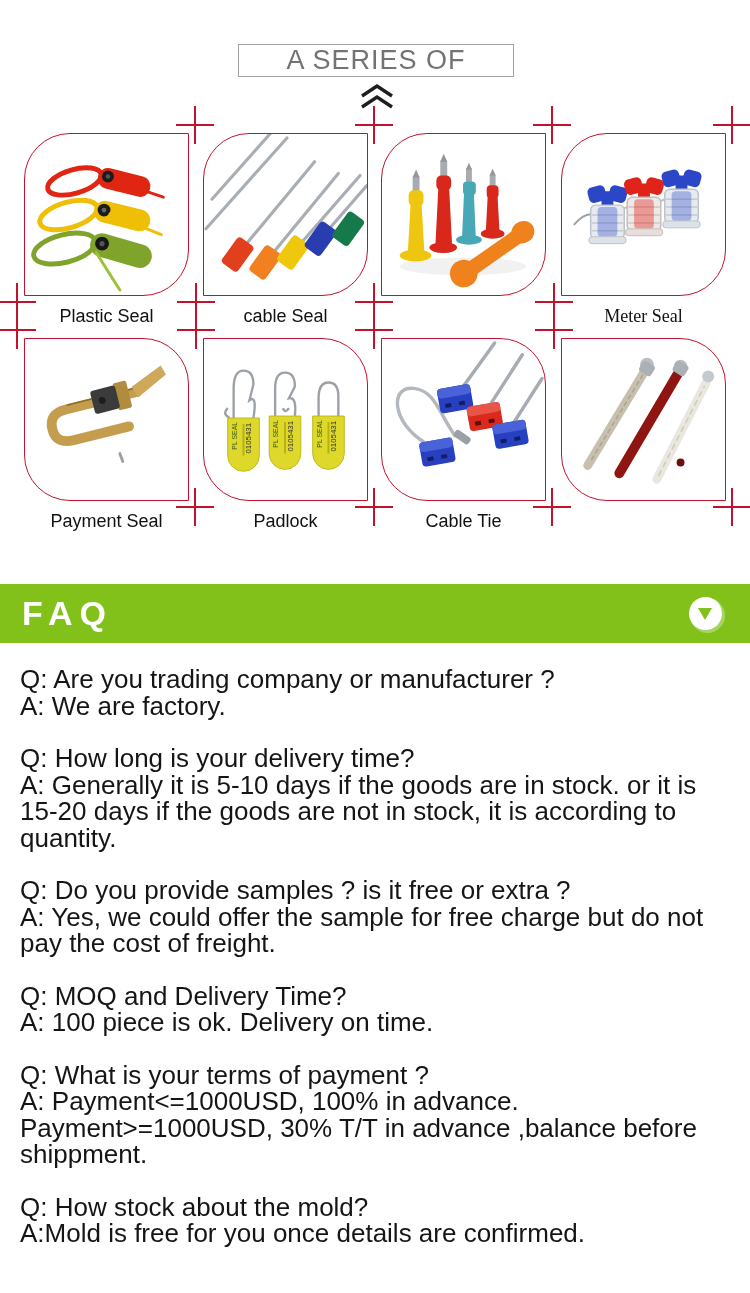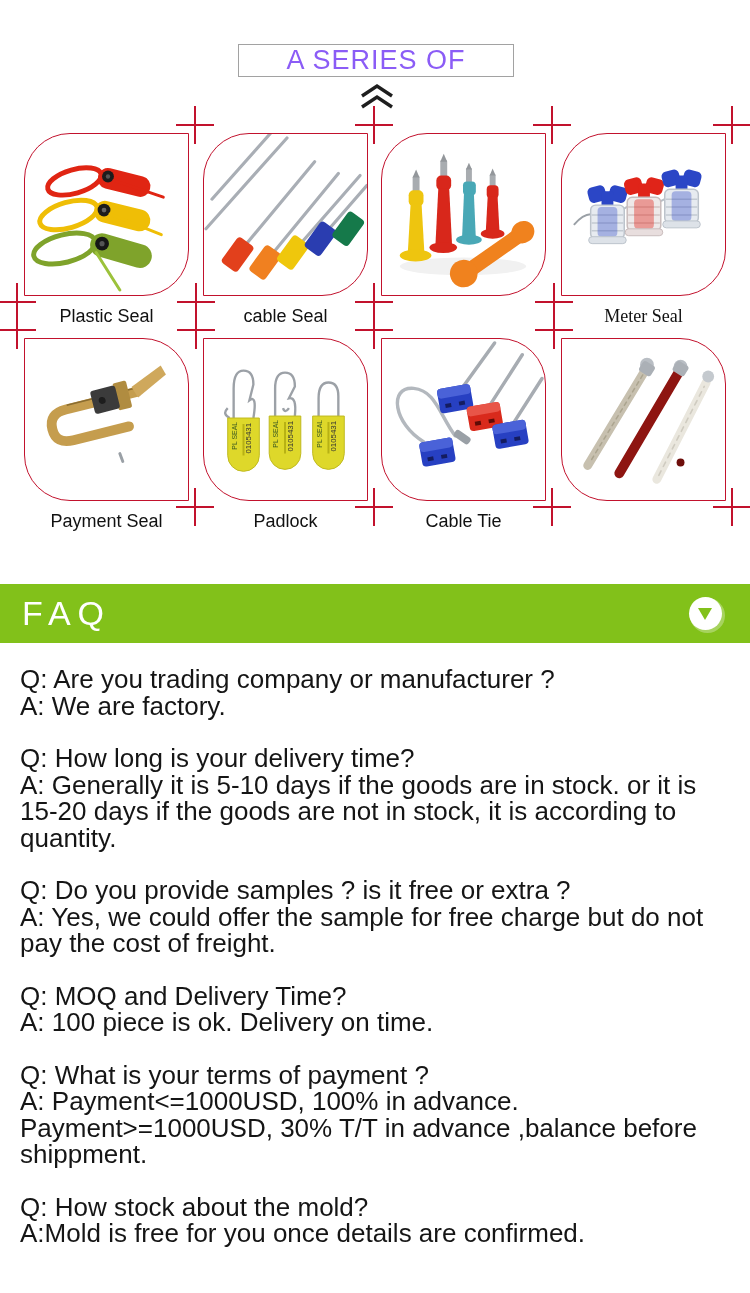--- a/index.html
+++ b/index.html
@@ -13,21 +13,21 @@
     background:#ffffff;
     font-family:"Liberation Sans", sans-serif;
     position:relative;
     overflow:hidden;
   }
   
   .series-box{
     position:absolute;left:238px;top:44px;width:274px;height:31px;
     border:1px solid #a2a2a2;
     display:flex;align-items:center;justify-content:center;
-    font-size:27px;letter-spacing:1px;color:#8b5cf6;font-weight:500;
+    font-size:27px;letter-spacing:1px;color:#737373;font-weight:500;
   }
   .title-arrow{position:absolute;left:358px;top:82px;}
   
   .cell{
     position:absolute;width:165px;height:163px;
     border:1.5px solid var(--red);
     box-sizing:border-box;
     background:#fff;
   }
   .cell svg.photo{width:100%;height:100%;display:block;}
@@ -48,21 +48,21 @@
   .mk-bl{left:-26px;bottom:-25px;}
   .mk-tl{left:-26px;top:-27px;}
   .mk-br{right:-25px;bottom:-25px;}
   
   .faq-banner{
     position:absolute;left:0;top:584px;width:750px;height:59px;
     background:var(--green);
   }
   .faq-title{
     position:absolute;left:22px;top:0;height:59px;line-height:59px;
-    font-size:34px;font-weight:normal;color:#ffffff;letter-spacing:7px;
+    font-size:34px;font-weight:bold;color:#ffffff;letter-spacing:7px;
   }
   .faq-circle{
     position:absolute;right:28px;top:13px;width:33px;height:33px;border-radius:50%;
     background:#ffffff;
     box-shadow:2px 2px 0 1px rgba(255,255,255,0.30);
   }
   .faq-circle .tri{
     position:absolute;left:9px;top:11px;width:0;height:0;
     border-left:7.5px solid transparent;border-right:7.5px solid transparent;
     border-top:12px solid var(--green);

